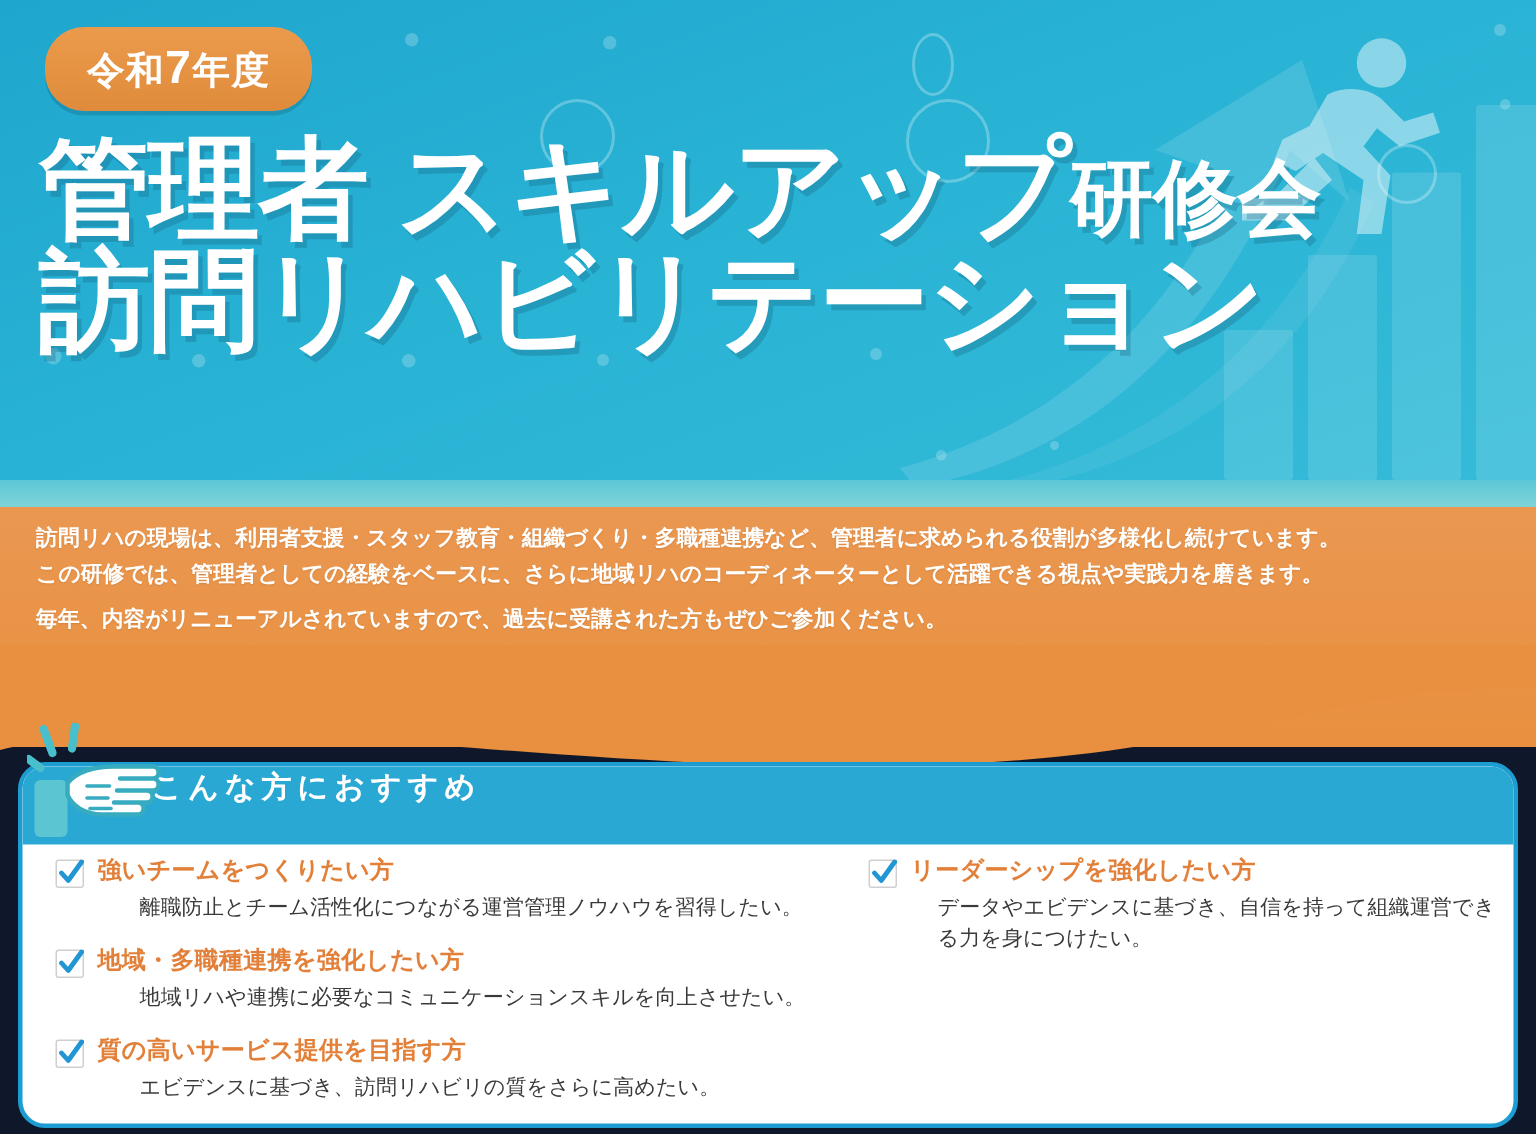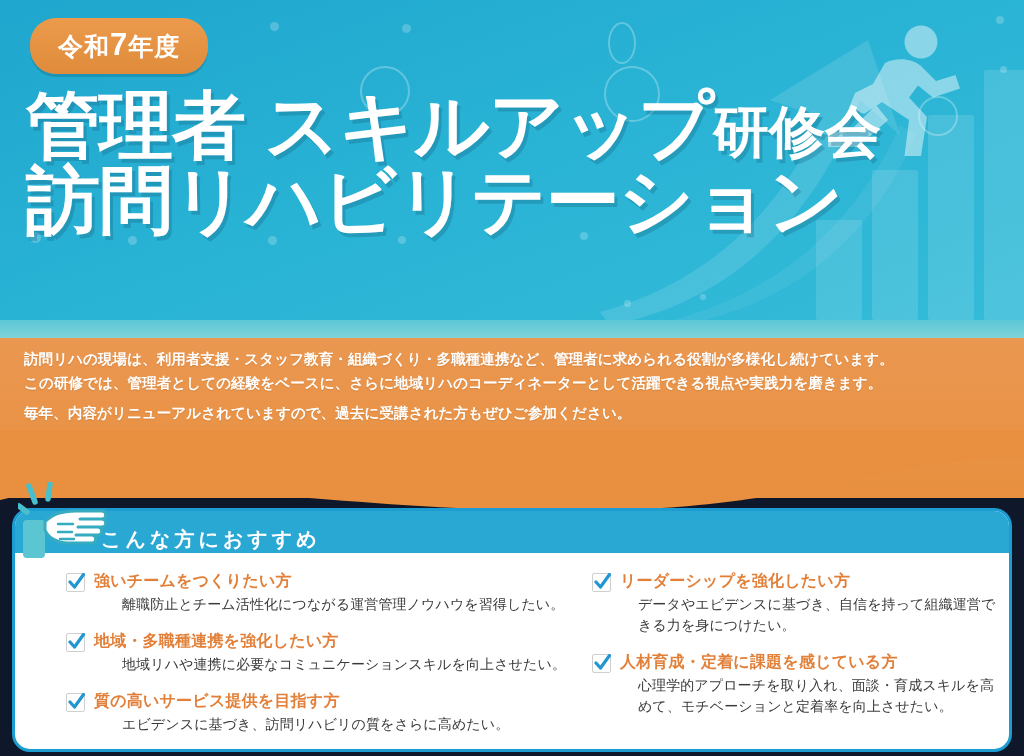--- a/index.html
+++ b/index.html
@@ -121,23 +121,23 @@
   .card {
     position:absolute; left:12px; top:508px;
     width:1000px; height:244px;
     background:#fff;
     border:3px solid #1C9CD0;
     border-radius:18px;
     overflow:hidden;
   }
   .card-header {
     position:absolute; left:0; top:0;
-    width:1000px; height:42px;
+    width:1000px; height:52px;
     background:#2AA8D4;
-    display:flex; align-items:flex-end;
+    display:flex; align-items:flex-start;
   }
   .card-header-title {
     margin-left:86px;
     color:#fff;
     font-size:20px;
     font-weight:bold;
     letter-spacing:4px;
   }
 
   
@@ -147,21 +147,21 @@
     z-index:9;
   }
 
   
   .cols {
     position:absolute; left:0; top:46px;
     width:1000px; height:196px;
     display:flex;
   }
   .col { padding:14px 12px 0 22px; }
-  .col.left  { width:560px;margin-left:29px; }
+  .col.left  { width:560px; }
   .col.right { width:440px; padding-left:4px; }
 
   .item { margin-bottom:16px; }
   .item-head { display:flex; align-items:flex-start; gap:9px; }
 
   .checkbox {
     flex:0 0 auto;
     width:19px; height:19px;
     margin-top:2px;
     border:1px solid #CFCFCF;
@@ -311,31 +311,20 @@
             <span class="checkbox">
               <svg width="17" height="19" viewBox="0 0 17 19">
                   <path d="M2 9 L6.5 14 L15.5 1.5" stroke="#2196D3" stroke-width="3.2" fill="none" stroke-linecap="round" stroke-linejoin="round"></path>
                 </svg>
             </span>
             <span class="item-title">リーダーシップを強化したい方</span>
           </div>
           <div class="item-desc">データやエビデンスに基づき、自信を持って組織運営できる力を身につけたい。</div>
         </div>
 
-        <div class="item">
-          <div class="item-head">
-            <span class="checkbox">
-              <svg width="17" height="19" viewBox="0 0 17 19">
-                  <path d="M2 9 L6.5 14 L15.5 1.5" stroke="#2196D3" stroke-width="3.2" fill="none" stroke-linecap="round" stroke-linejoin="round"></path>
-                </svg>
-            </span>
-            <span class="item-title">人材育成・定着に課題を感じている方</span>
-          </div>
-          <div class="item-desc">心理学的アプローチを取り入れ、面談・育成スキルを高めて、モチベーションと定着率を向上させたい。</div>
-        </div>
 
       </div>
 
     </div>
   </div>
 
   <svg class="hand-icon" viewBox="0 0 92 78">
     <g stroke="#49BFCB" stroke-width="5.5" stroke-linecap="round" fill="none">
       <line x1="17" y1="20" x2="11" y2="4"></line>
       <line x1="30" y1="17" x2="32" y2="2"></line>

